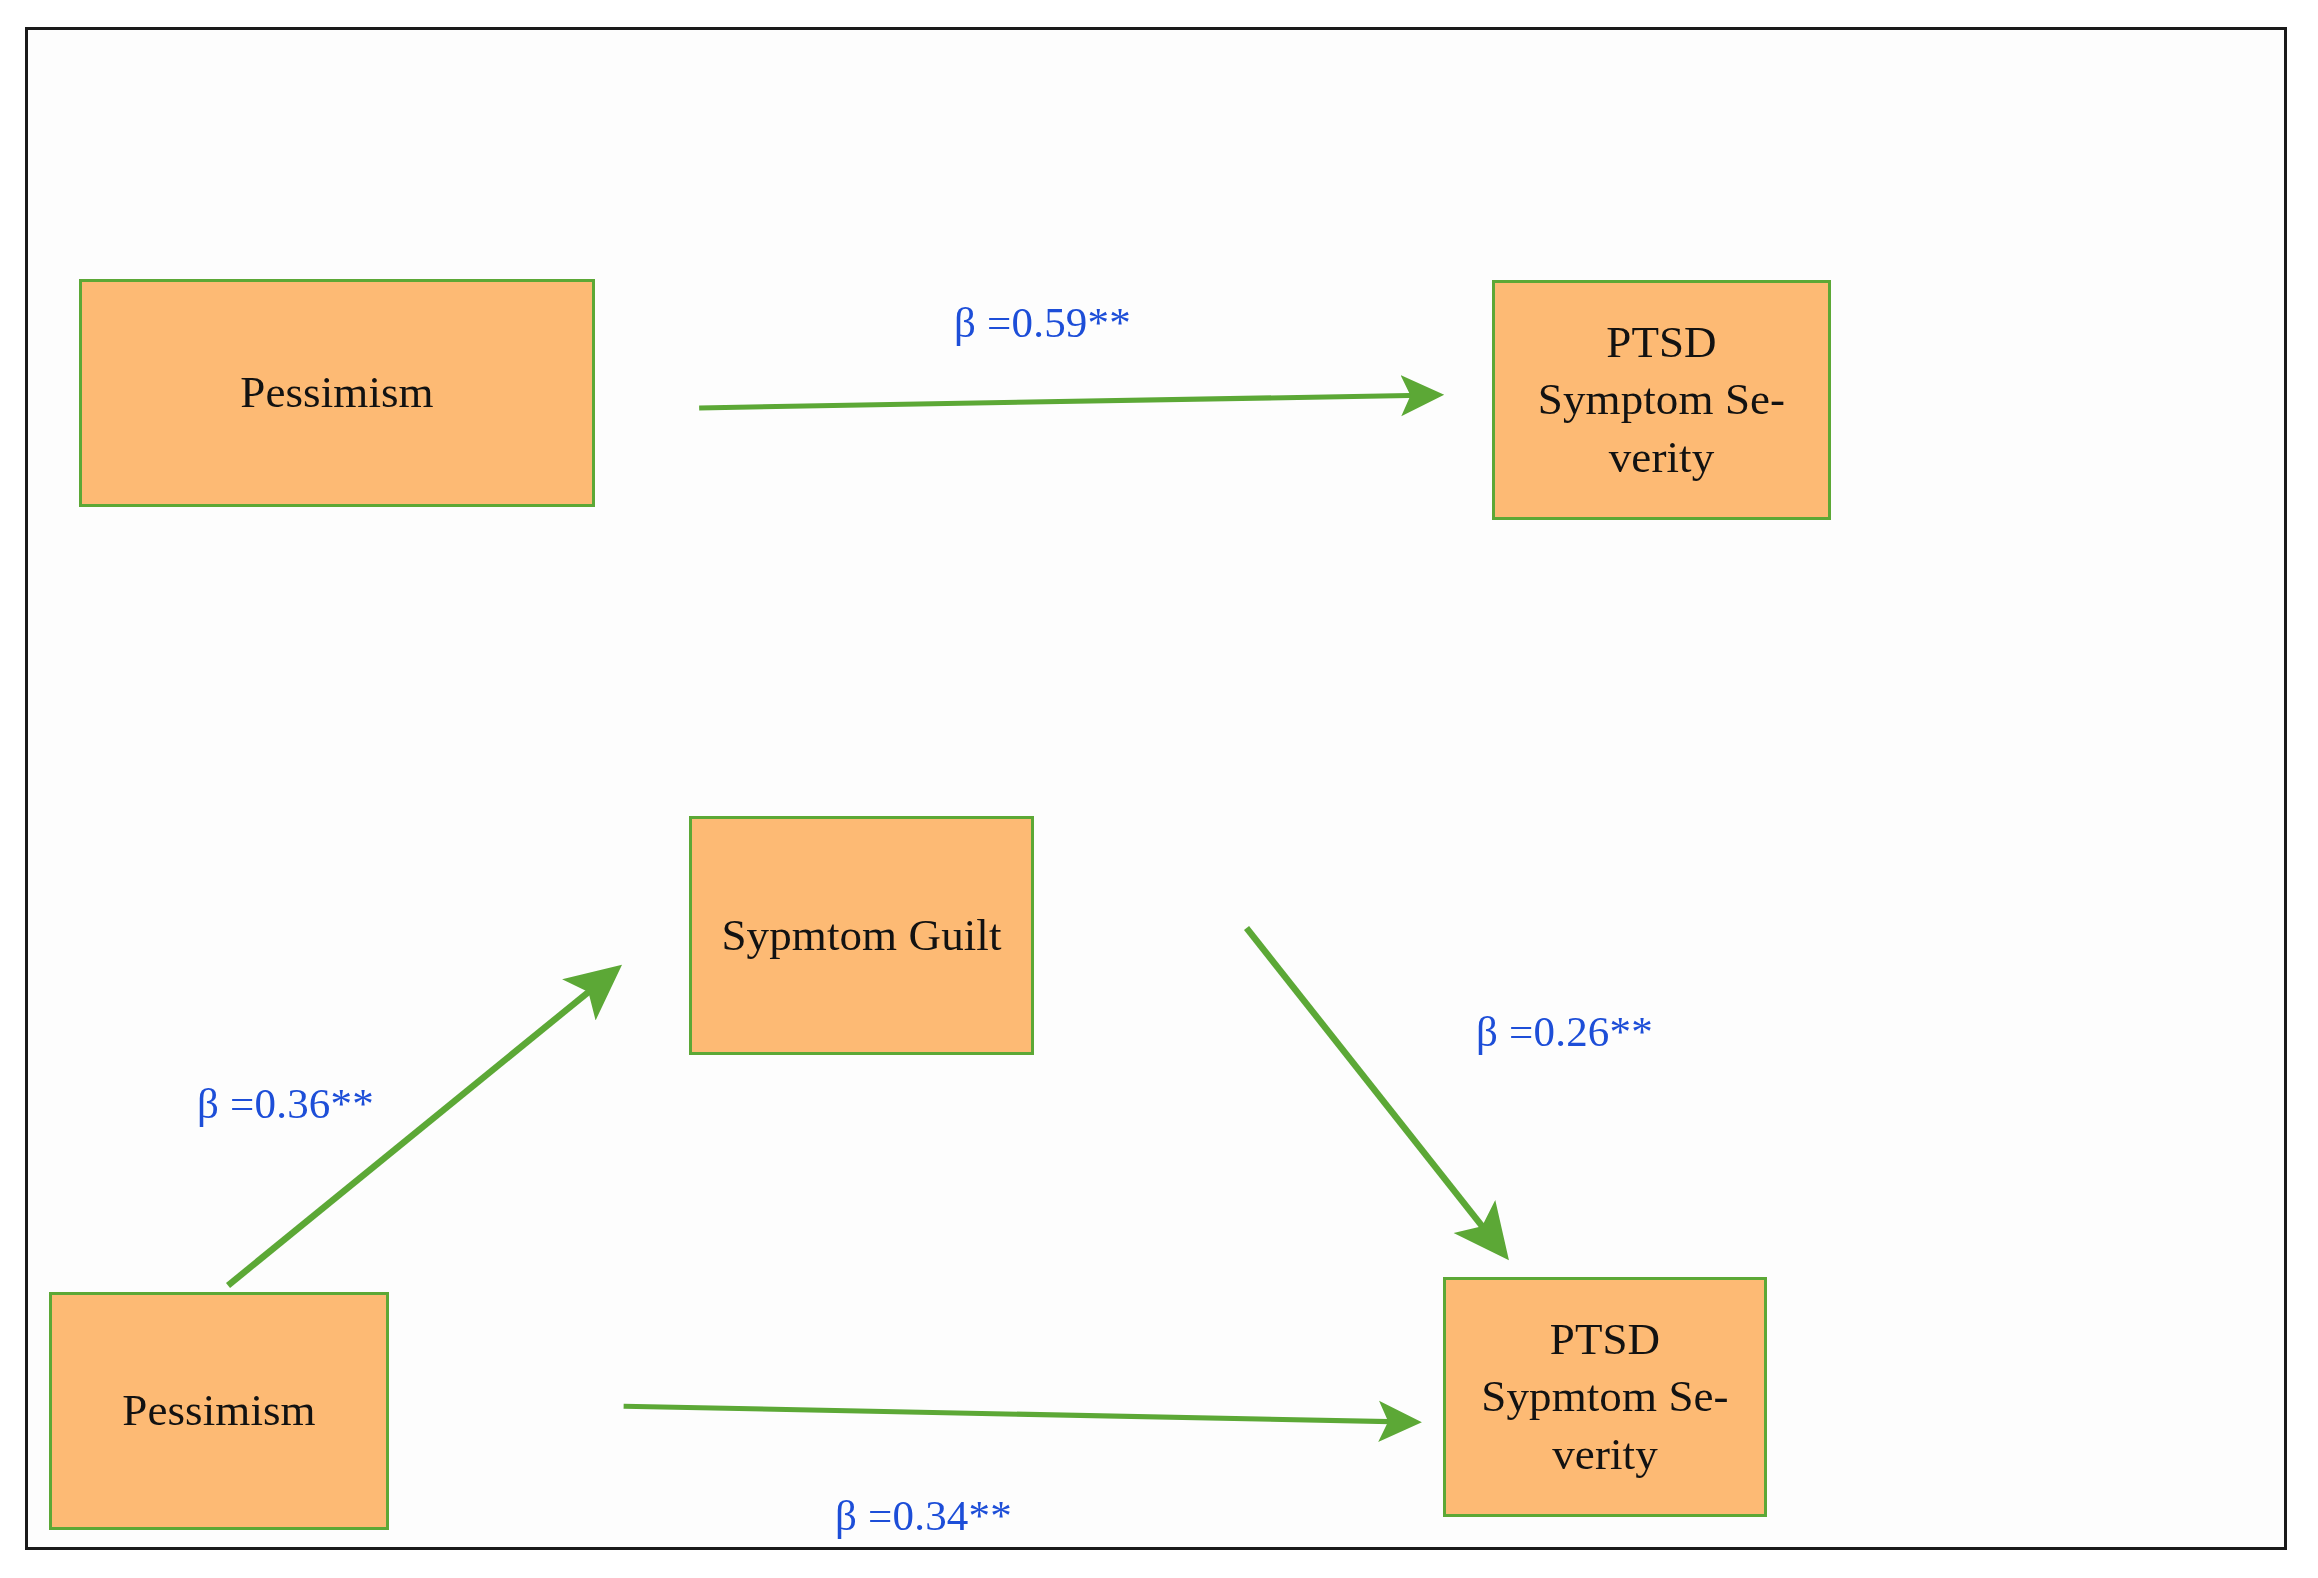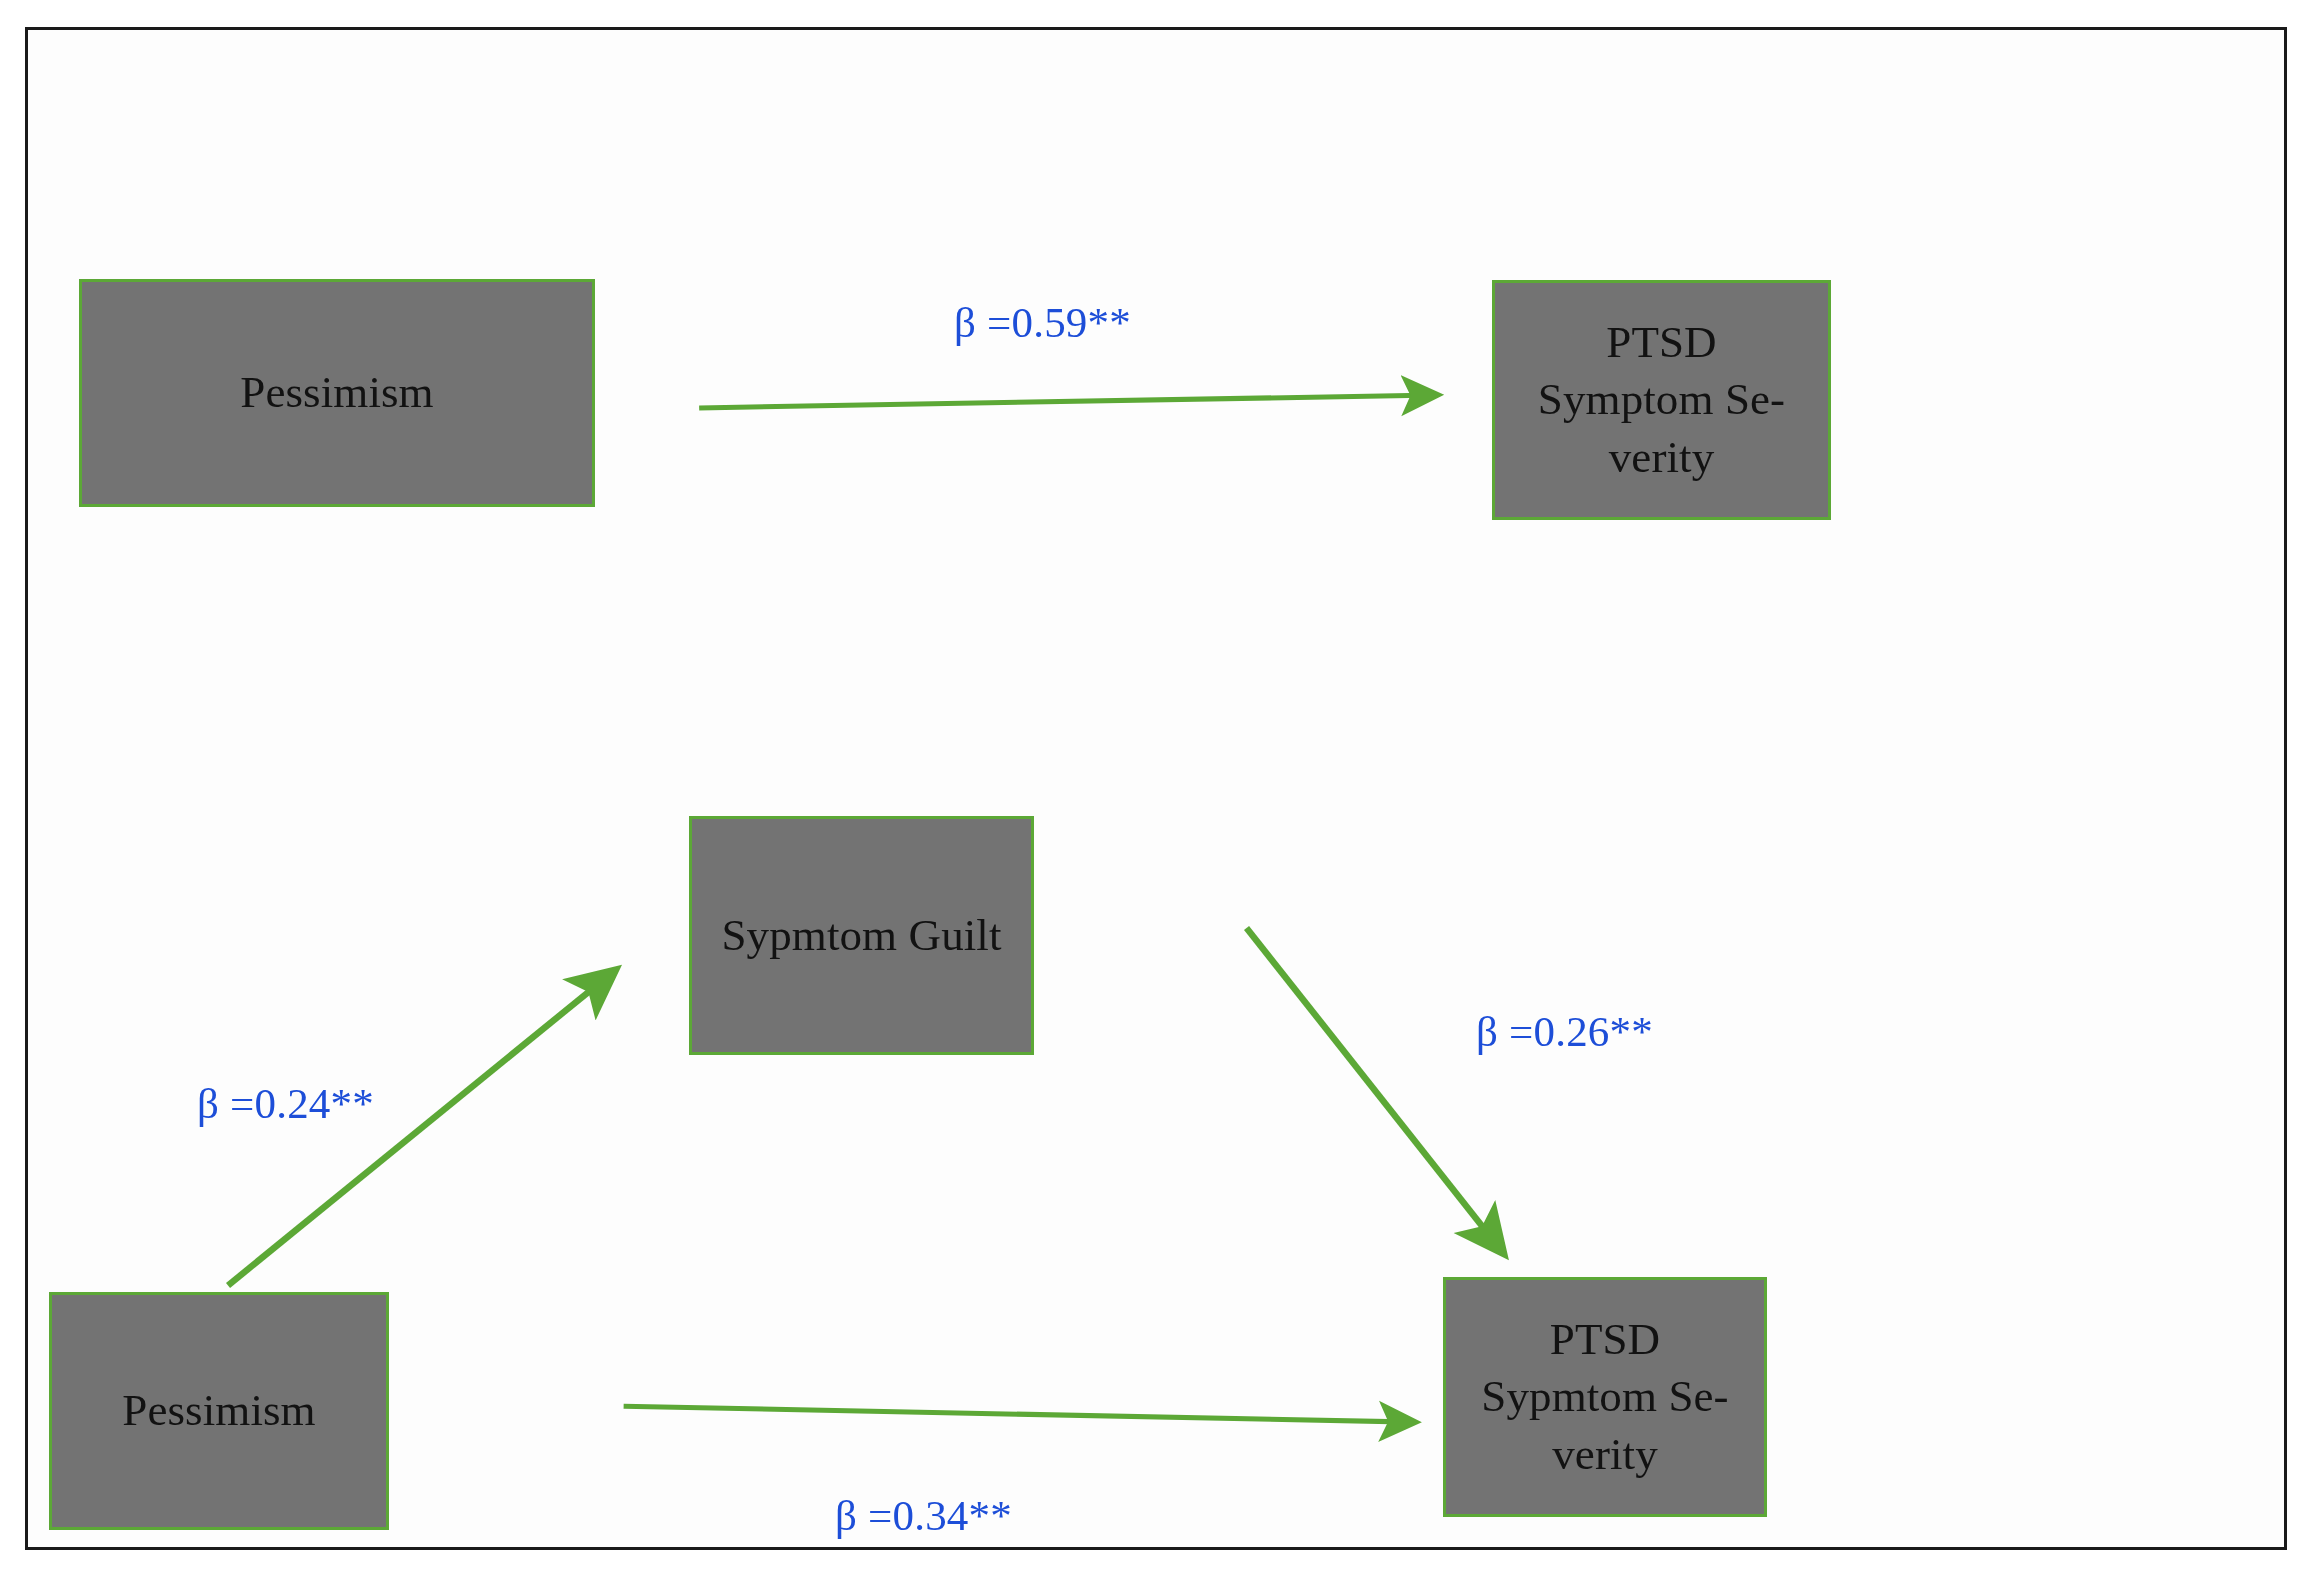--- a/index.html
+++ b/index.html
@@ -40,21 +40,21 @@
     width: 2319px;
     height: 1579px;
     pointer-events: none;
   }
 
   
   .node-box {
     position: absolute;
     box-sizing: border-box;
     border: 3.6px solid #5CA836;
-    background: #737373;
+    background: #fdba74;
     display: flex;
     align-items: center;
     justify-content: center;
     text-align: center;
     padding: 0 18.7px;
   }
   .node-label {
     font-family: "Liberation Serif", "DejaVu Serif", serif;
     font-size: 45px;
     line-height: 1.28;
@@ -134,20 +134,20 @@
     <span class="node-label">Pessimism</span>
   </div>
 
   <div class="node-box" id="box-ptsd-bot">
     <span class="node-label">
       <span>PTSD Sypmtom Se-</span><br>
       <span>verity</span>
     </span>
   </div>
 
-  <div class="coef-label" id="coef-a-path">β =0.24**</div>
+  <div class="coef-label" id="coef-a-path">β =0.36**</div>
 
   <div class="coef-label" id="coef-b-path">β =0.26**</div>
 
   <div class="coef-label" id="coef-c-prime-path">β =0.34**</div>
 
 </div>
 
 
 </body></html>

